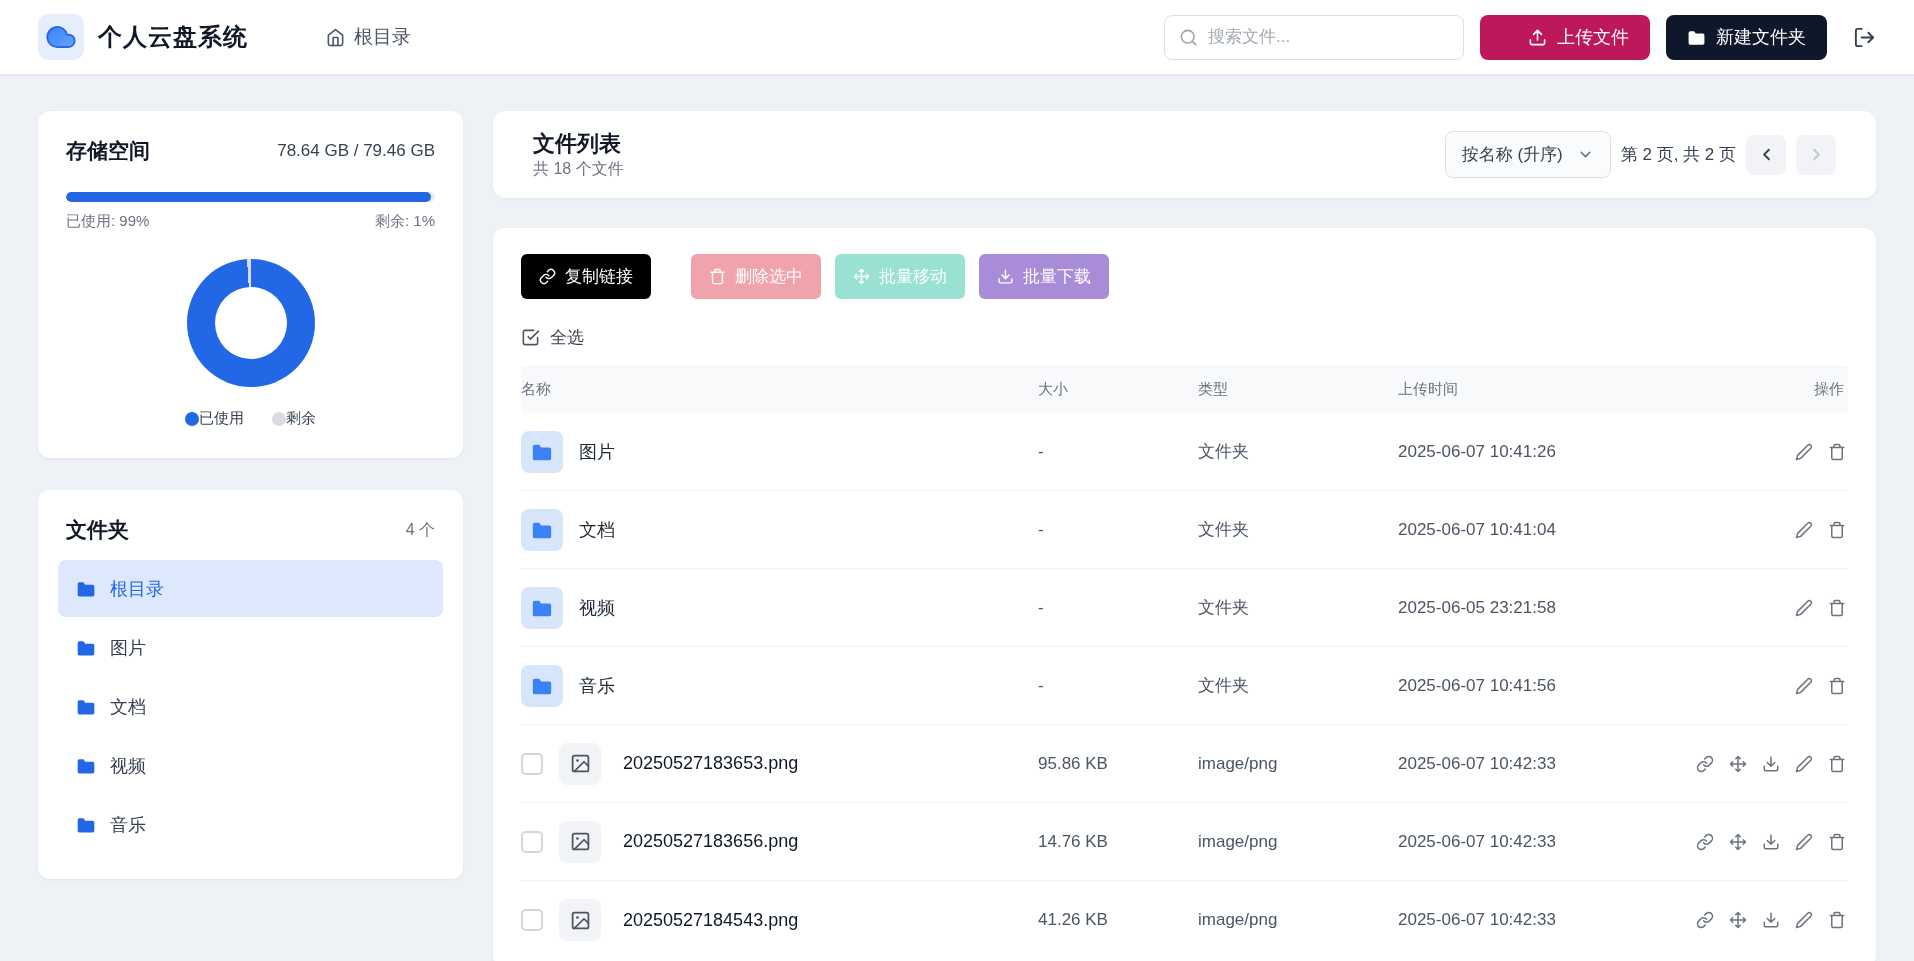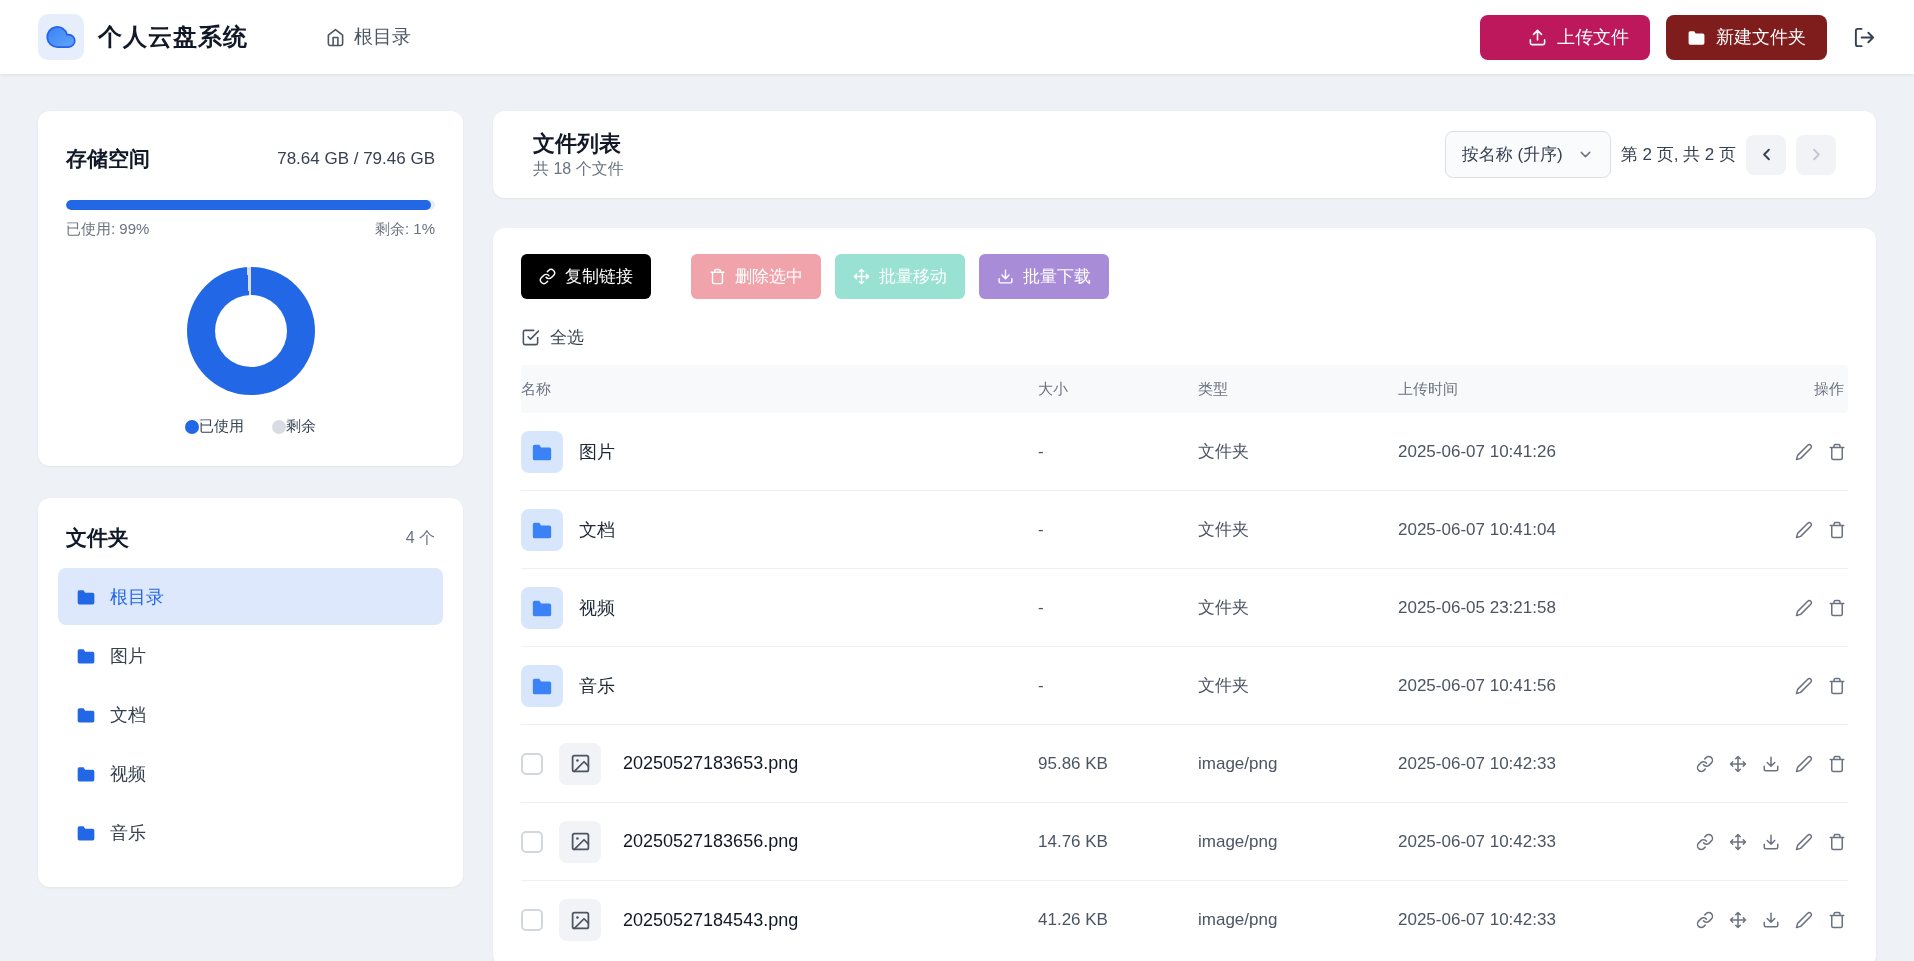--- a/index.html
+++ b/index.html
@@ -23,31 +23,31 @@
   .nav-right { margin-left:auto; display:flex; align-items:center; gap:16px; }
   .search-box { width:300px; height:45px; border:1px solid #dcdfe4; border-radius:8px;
                 background:#fff; display:flex; align-items:center; padding:0 14px; gap:10px; color:#9ca3af; }
   .search-box input { border:none; outline:none; flex:1; font-size:17px; color:#374151;
                       background:transparent; font-family:inherit; }
   .search-box input::placeholder { color:#a3a9b3; }
   .btn { height:45px; border:none; border-radius:8px; color:#fff; font-size:18px;
          display:inline-flex; align-items:center; gap:10px; padding:0 21px;
          cursor:pointer; font-family:inherit; }
   .btn-upload { background:#be185d;padding-left:48px; }
-  .btn-newfolder { background:#7f1d1d; }
+  .btn-newfolder { background:#0f172a; }
   .logout-btn { margin-left:10px; color:#374151; cursor:pointer; display:flex; background:none; border:none; }
 
   
   .content { display:flex; padding:37px 38px; gap:30px; align-items:flex-start; }
   .sidebar { width:425px; flex:none; display:flex; flex-direction:column; gap:32px; }
   .main { flex:1; display:flex; flex-direction:column; gap:30px; min-width:0; }
   .card { background:#fff; border-radius:12px; box-shadow:0 1px 3px rgba(0,0,0,.05); }
 
   
-  .storage-card { padding:34px 28px 30px; }
+  .storage-card { padding:26px 28px 30px; }
   .card-header { display:flex; justify-content:space-between; align-items:center; }
   .card-title { font-size:21px; font-weight:bold; color:#111827; }
   .storage-usage { font-size:17px; color:#374151; }
   .progress-track { margin-top:27px; height:10px; border-radius:5px; background:#e9ecf1; overflow:hidden; }
   .progress-fill { height:100%; border-radius:5px; background:#2267e5; }
   .progress-labels { display:flex; justify-content:space-between; margin-top:10px;
                      font-size:15px; color:#6b7280; }
   .donut-wrap { display:flex; justify-content:center; margin-top:28px; }
   .donut { width:128px; height:128px; border-radius:50%; position:relative;
            background:#2267e5; }
@@ -190,20 +190,26 @@
     </div>
     <div class="app-title">个人云盘系统</div>
   </div>
   <div class="breadcrumb">
     <svg class="ic" width="19" height="19">
         <use href="#i-home"></use>
       </svg>
     <span>根目录</span>
   </div>
   <div class="nav-right">
+    <div class="search-box">
+      <svg class="ic" width="19" height="19">
+          <use href="#i-search"></use>
+        </svg>
+      <input type="text" placeholder="搜索文件..." style="">
+    </div>
     <button class="btn btn-upload">
       <svg class="ic" width="19" height="19">
           <use href="#i-upload"></use>
         </svg>
       <span>上传文件</span>
     </button>
     <button class="btn btn-newfolder">
       <svg class="ic" width="19" height="19" style="color:#fff">
           <use href="#i-folder"></use>
         </svg>

